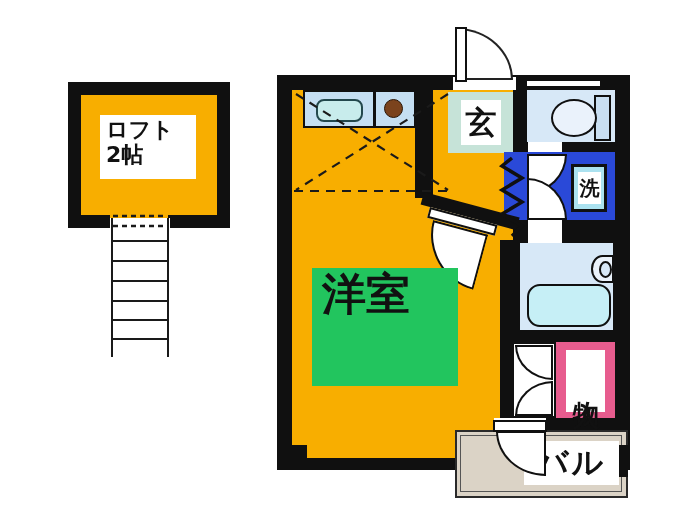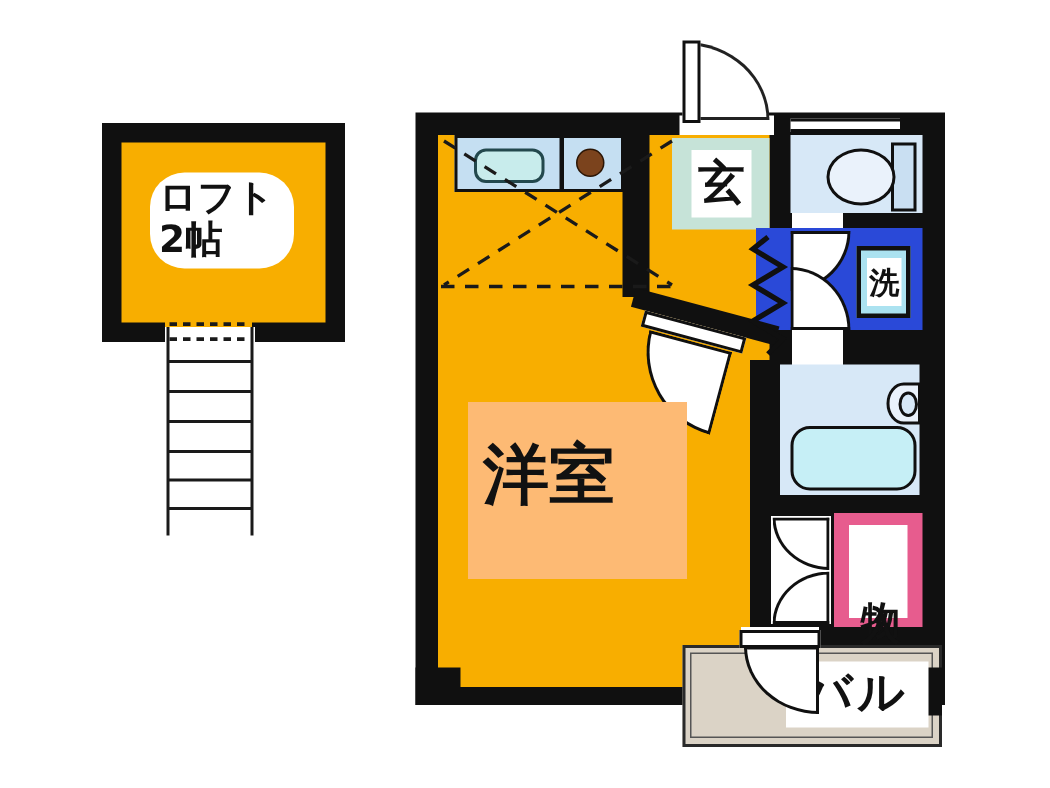--- a/index.html
+++ b/index.html
@@ -12,21 +12,21 @@
   .fan{background:#fff;border:2px solid var(--wall);}
   .leaf{background:#fff;border:2px solid var(--wall);}
   .lbl{background:#fff;display:flex;align-items:center;justify-content:center;
        font-weight:600;line-height:1.15;}
   
   #loft-outer{left:68px;top:82px;width:162px;height:146px;background:var(--wall);}
   #loft-inner{left:81px;top:95px;width:136px;height:120px;background:var(--orange);}
   #loft-gap{left:110px;top:212px;width:58px;height:7px;background:var(--orange);}
   #stairs-bg{left:110px;top:218px;width:60px;height:139px;background:#fff;}
   #loft-label{left:100px;top:115px;width:96px;height:64px;background:#fff;
-      padding:3px 0 0 6px;font-size:25px;font-weight:600;line-height:1.12;border-radius:23px;}
+      padding:3px 0 0 6px;font-size:22px;font-weight:600;line-height:1.12;}
   
   #bld{left:277px;top:75px;width:353px;height:395px;background:var(--wall);}
   #main-floor{left:292px;top:90px;width:208px;height:368px;background:var(--orange);}
   #genkan-floor{left:433px;top:90px;width:80px;height:150px;background:var(--orange);}
   #counter{left:303px;top:90px;width:113px;height:38px;background:var(--counter);border:2px solid var(--wall);}
   #counter-divider{left:373px;top:90px;width:3px;height:38px;background:var(--wall);}
   #sink{left:316px;top:99px;width:47px;height:23px;background:var(--sinkcyan);border:2px solid #23484d;border-radius:8px;}
   #stove{left:384px;top:99px;width:19px;height:19px;background:var(--brown);border:1px solid #2b1505;border-radius:50%;}
   #wall-genkan{left:415px;top:90px;width:18px;height:108px;background:var(--wall);}
   #genkan-box{left:448px;top:92px;width:65px;height:61px;background:var(--green);}
@@ -69,22 +69,22 @@
   
   #notch{left:277px;top:445px;width:30px;height:25px;background:var(--wall);}
   #balcony{left:455px;top:430px;width:173px;height:68px;background:var(--beige);border:2px solid #2a2a2a;}
   #balcony-line{left:460px;top:435px;width:162px;height:57px;border:1px solid #555;}
   #balcony-stub{left:612px;top:445px;width:16px;height:32px;background:var(--wall);}
   #balcony-lbl{left:524px;top:441px;width:95px;height:44px;font-size:31px;letter-spacing:3px;}
   #bal-open{left:494px;top:418px;width:52px;height:14px;background:#fff;}
   #bal-leaf{left:493px;top:420px;width:54px;height:12px;}
   #bal-fan{left:496px;top:431px;width:50px;height:45px;border-bottom-left-radius:100%;}
   
-  #main-label{left:312px;top:268px;width:146px;height:118px;background:#fdba74;
-      padding:23px 0 0 10px;font-size:44px;font-weight:600;line-height:1.18;}
+  #main-label{left:312px;top:268px;width:146px;height:118px;background:#22c55e;
+      padding:0 0 0 10px;font-size:44px;font-weight:600;line-height:1.18;}
   svg.overlay{position:absolute;left:0;top:0;pointer-events:none;}
 </style>
 </head>
 <body>
 
 <div id="plan" style="--wall: #101010; --orange: #F8AE00; --blue: #2A49D8; --lightblue: #D7E8F7; --counter: #C5DFF2; --sinkcyan: #C8ECEC; --tubcyan: #C6EFF6; --green: #C6E3D8; --pink: #E75C8E; --beige: #DBD3C6; --brown: #7B431D; --cyan: #ABE2F0; --toiletwhite: #EAF2FB; --tankblue: #C9DFF2;">
 
   <div class="abs" id="loft-outer"></div>
   <div class="abs" id="loft-inner"></div>
   <div class="abs" id="loft-gap"></div>

